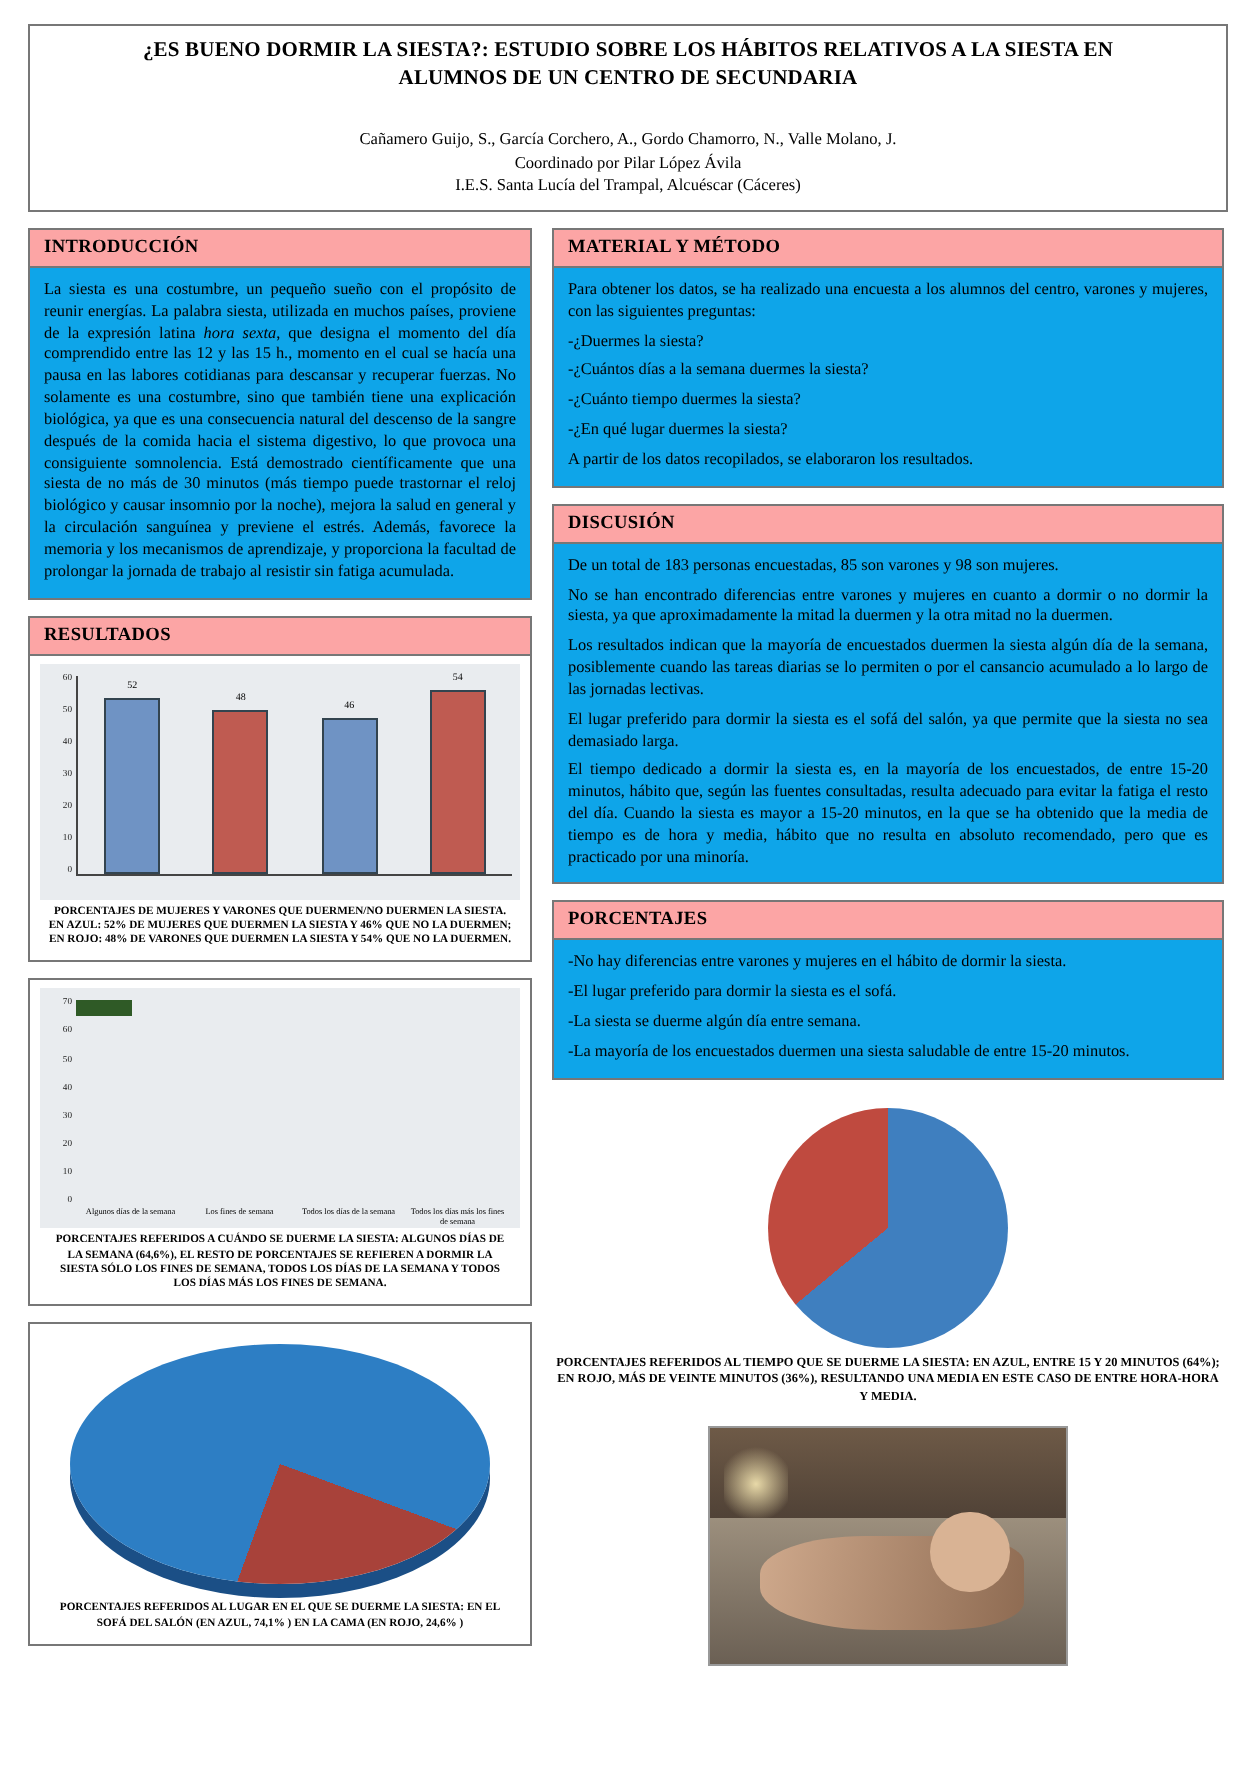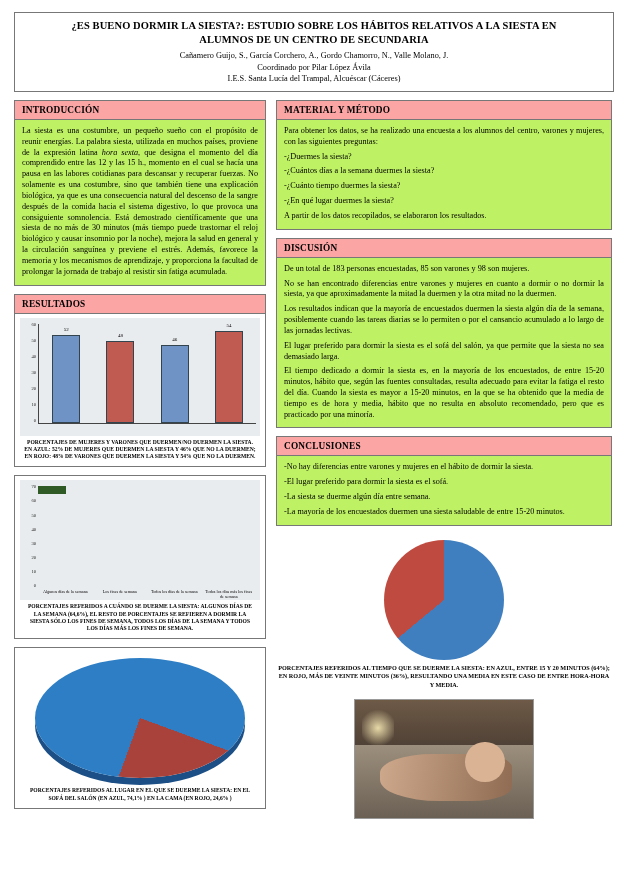--- a/index.html
+++ b/index.html
@@ -30,21 +30,21 @@
     text-align: center;
   }
   .title-main {
     font-weight: bold;
     font-size: 10.5px;
     line-height: 1.35;
     letter-spacing: 0.1px;
   }
   .authors {
     font-size: 8.3px;
-    margin-top: 3px;
+    margin-top: 17px;
     line-height: 1.35;
   }
   .coord {
     font-size: 8.3px;
     line-height: 1.35;
   }
   .center-name {
     font-size: 8.3px;
     line-height: 1.35;
     text-align: center;
@@ -67,21 +67,21 @@
     font-size: 9.3px;
     letter-spacing: 0.2px;
   }
   .body-box {
     border: 1px solid #777;
     border-top: none;
     padding: 6px 7px 7px 7px;
     font-size: 8.2px;
     line-height: 1.32;
     text-align: justify;
-    background: #bef264;
+    background: #0ea5e9;
   }
   .body-box p { margin: 0 0 4px 0; }
   .body-box p:last-child { margin-bottom: 0; }
   .italic { font-style: italic; }
 
   .gap { height: 8px; }
 
   
   .fig-box {
     border: 1px solid #777;
@@ -348,21 +348,21 @@
       <div class="body-box">
         <p>De un total de 183 personas encuestadas, 85 son varones y 98 son mujeres.</p>
         <p>No se han encontrado diferencias entre varones y mujeres en cuanto a dormir o no dormir la siesta, ya que aproximadamente la mitad la duermen y la otra mitad no la duermen.</p>
         <p>Los resultados indican que la mayoría de encuestados duermen la siesta algún día de la semana, posiblemente cuando las tareas diarias se lo permiten o por el cansancio acumulado a lo largo de las jornadas lectivas.</p>
         <p>El lugar preferido para dormir la siesta es el sofá del salón, ya que permite que la siesta no sea demasiado larga.</p>
         <p>El tiempo dedicado a dormir la siesta es, en la mayoría de los encuestados, de entre 15-20 minutos, hábito que, según las fuentes consultadas, resulta adecuado para evitar la fatiga el resto del día. Cuando la siesta es mayor a 15-20 minutos, en la que se ha obtenido que la media de tiempo es de hora y media, hábito que no resulta en absoluto recomendado, pero que es practicado por una minoría.</p>
       </div>
 
       <div class="gap"></div>
 
-      <div class="section-head">CONCLUSIONES</div>
+      <div class="section-head">PORCENTAJES</div>
       <div class="body-box">
         <p>-No hay diferencias entre varones y mujeres en el hábito de dormir la siesta.</p>
         <p>-El lugar preferido para dormir la siesta es el sofá.</p>
         <p>-La siesta se duerme algún día entre semana.</p>
         <p>-La mayoría de los encuestados duermen una siesta saludable de entre 15-20 minutos.</p>
       </div>
 
       <div class="gap"></div>
 
       <div>

